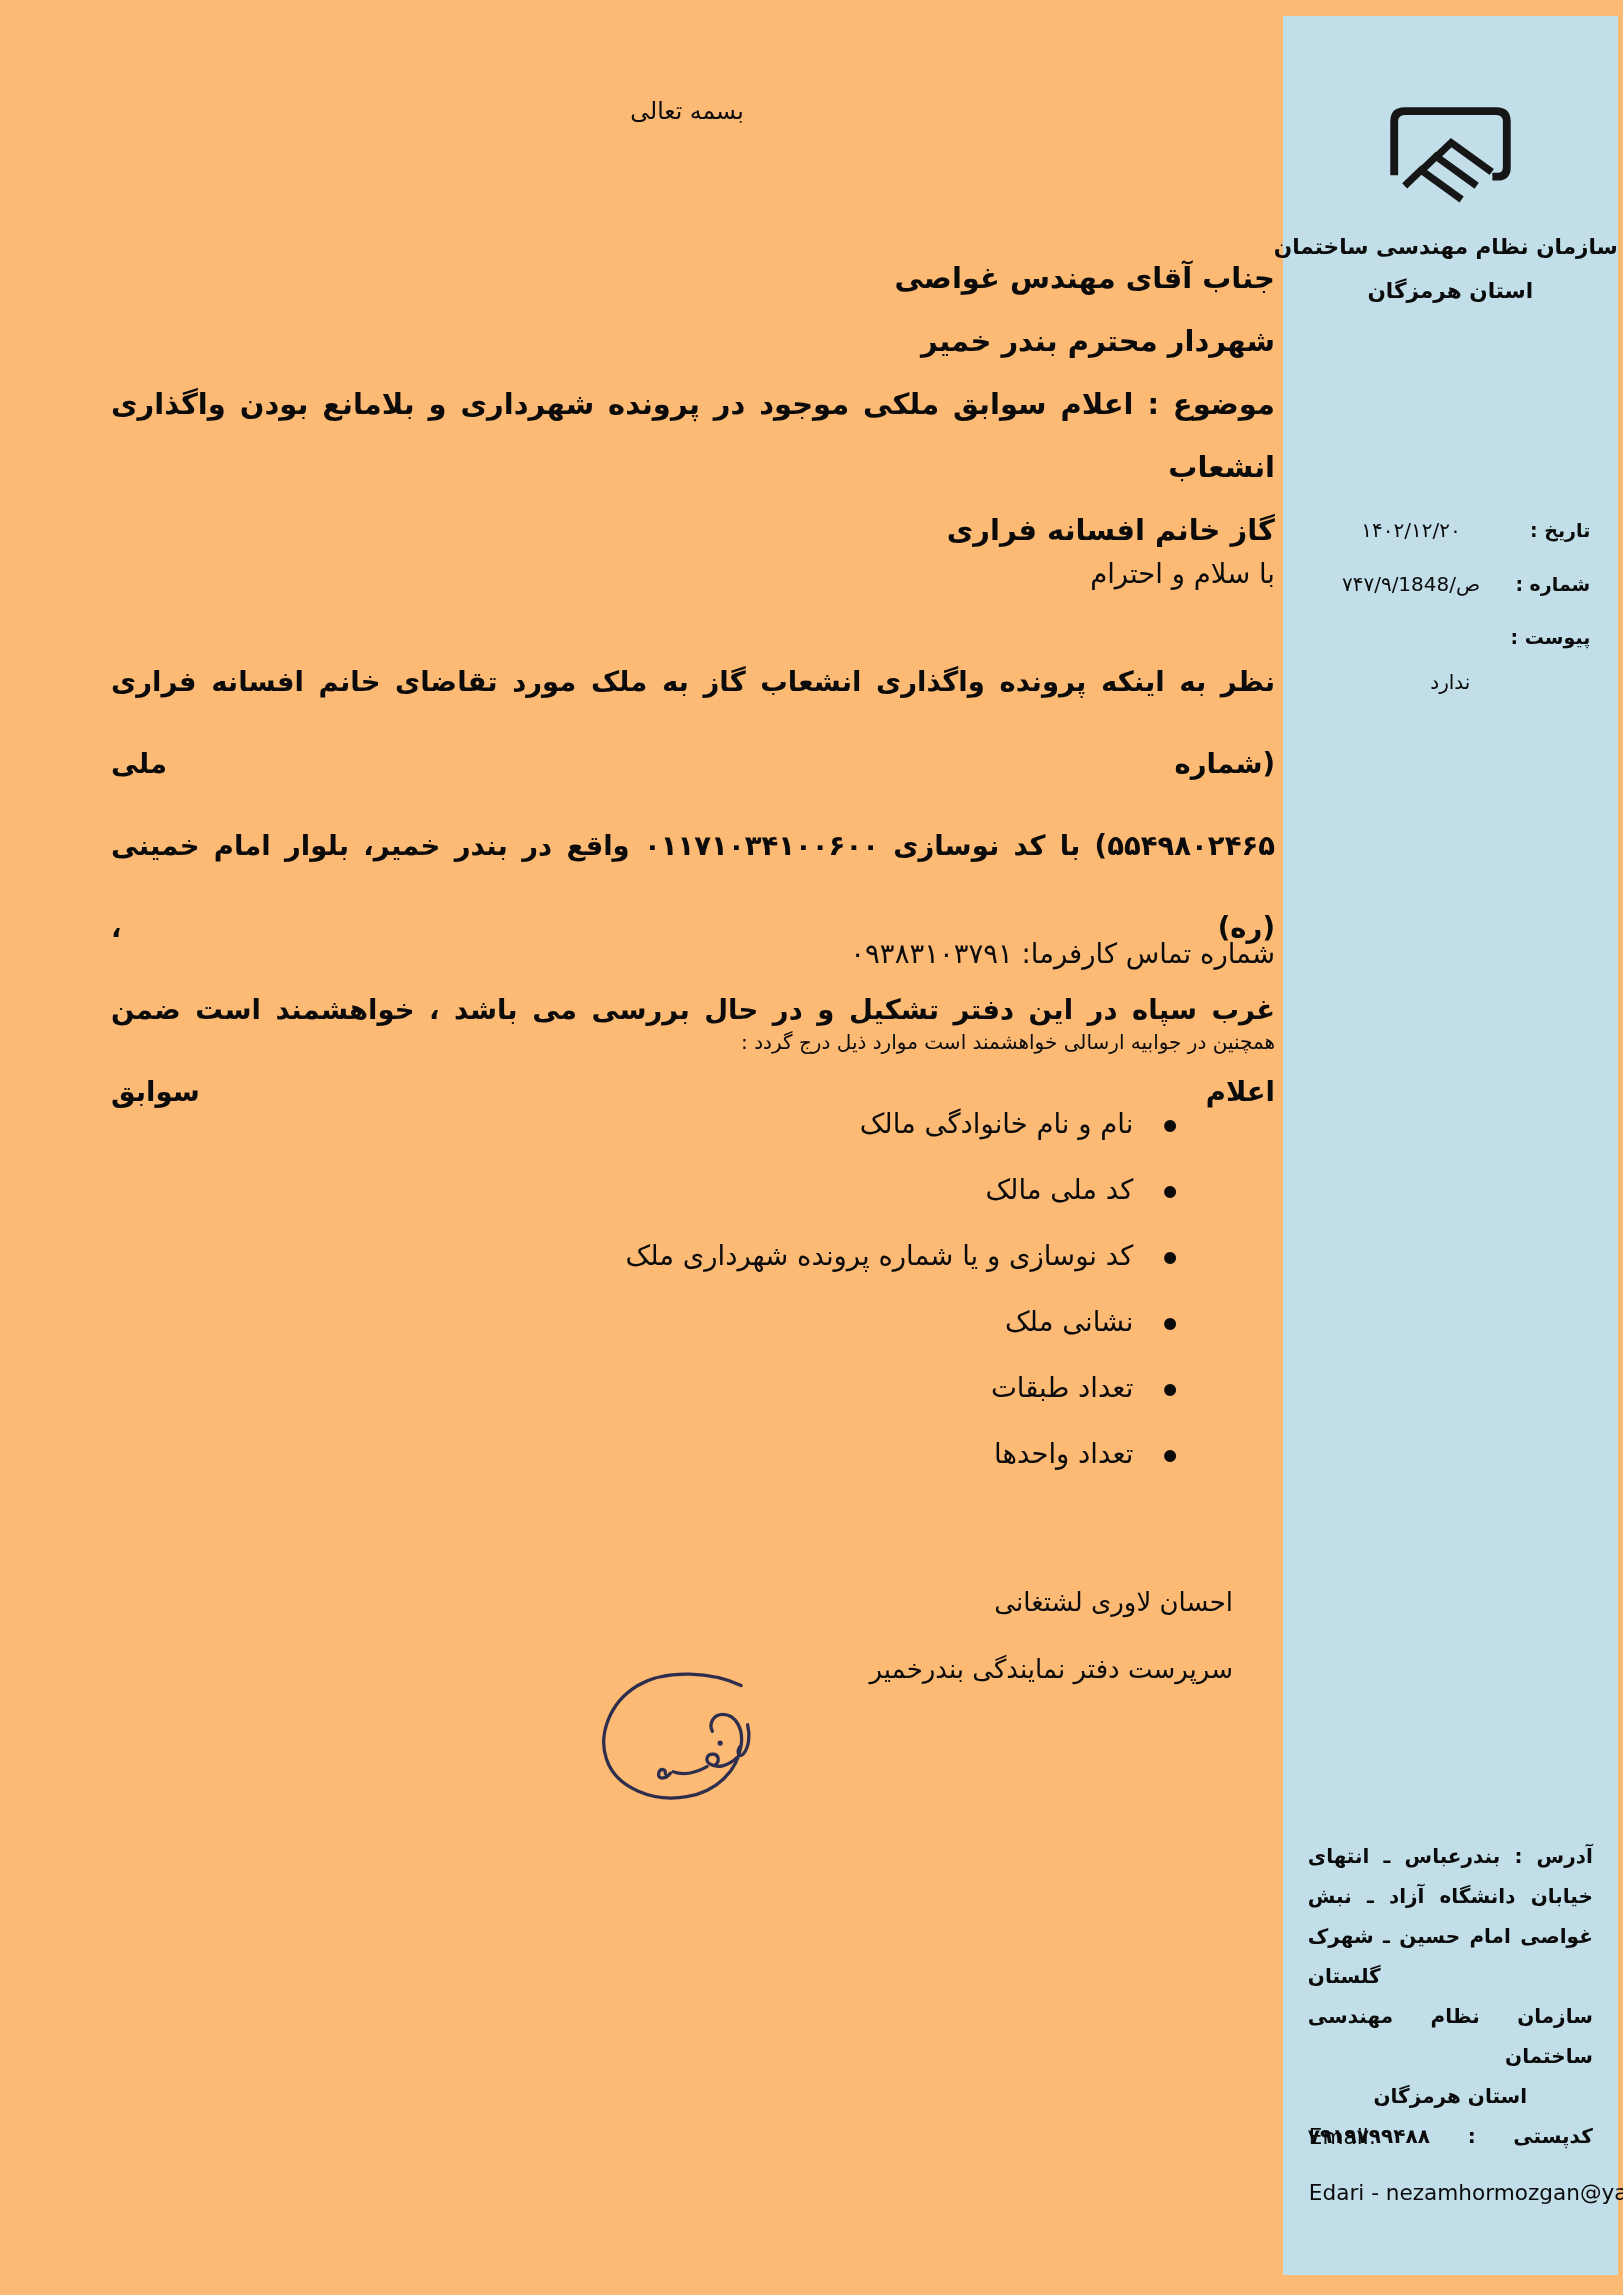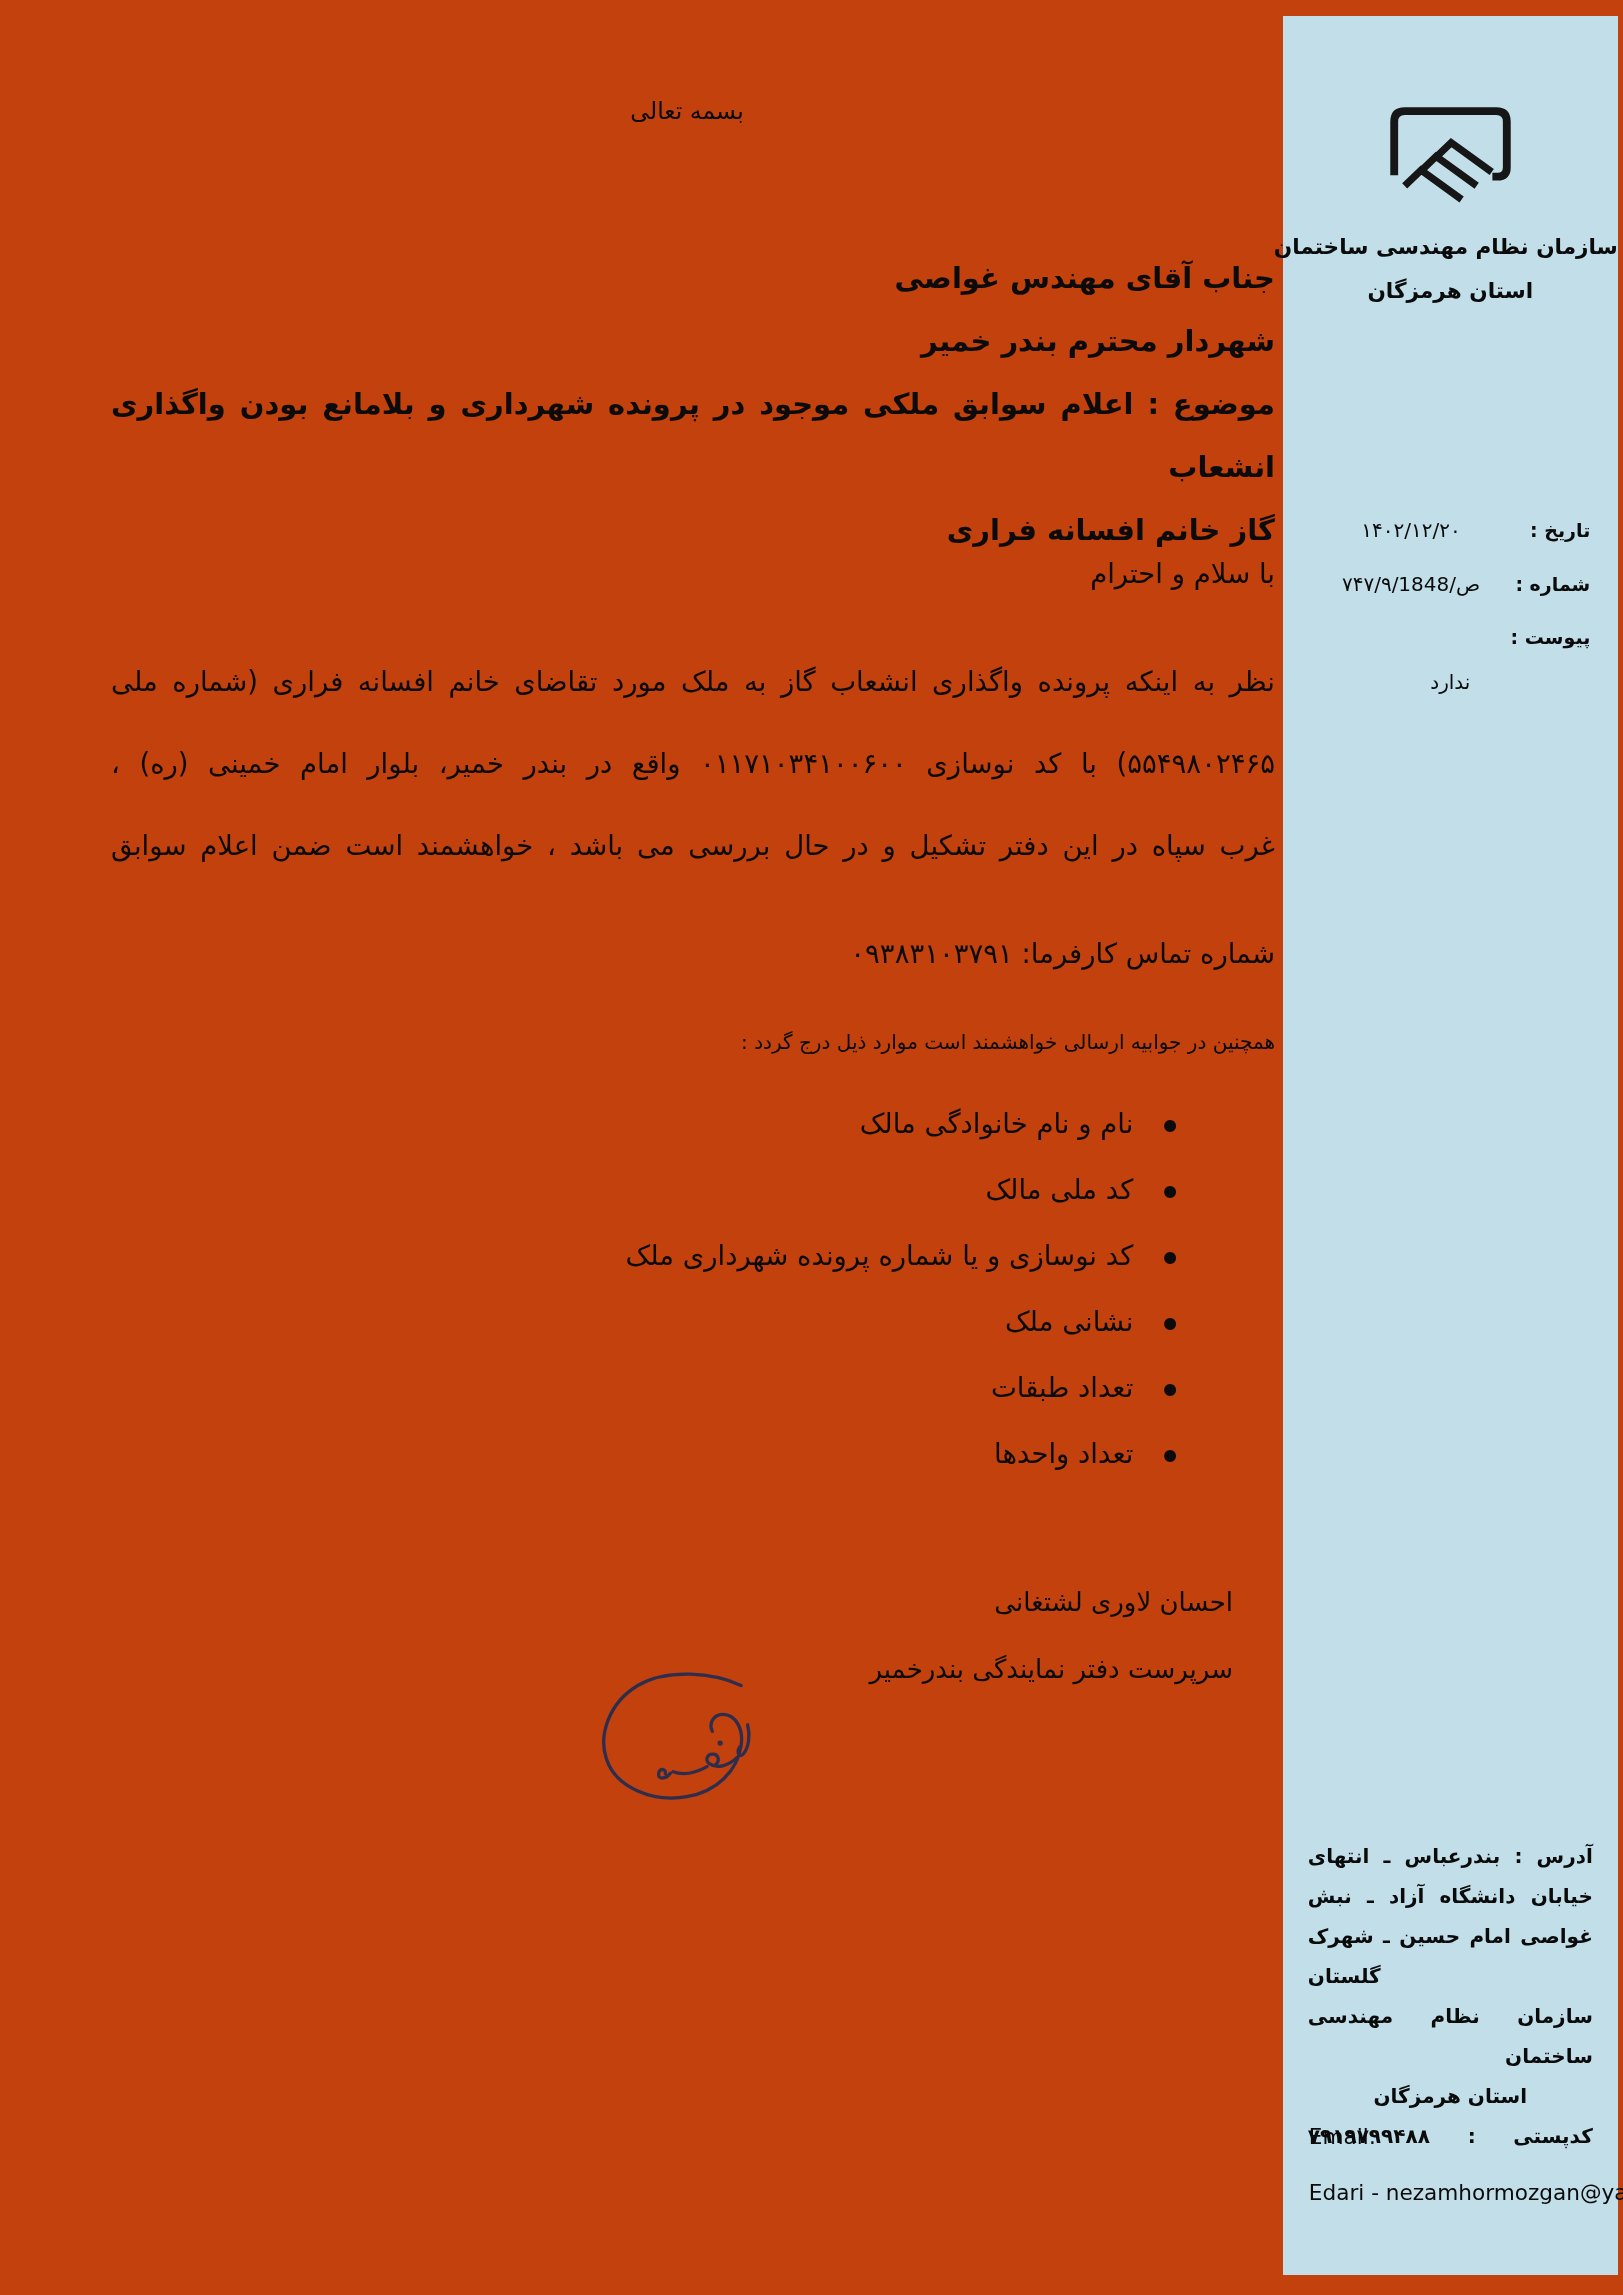--- a/index.html
+++ b/index.html
@@ -5,37 +5,37 @@
   :root{
     --sidebar-bg:#c2dfe9;
     --ink:#2d2d4d;
     --text:#0b0b0b;
   }
   *{box-sizing:border-box;}
   body{margin:0;background:#ffffff;}
   .page{
     position:relative;
     width:1623px;height:2295px;
-    background:#c2410c;
+    background:#fdba74;
     overflow:hidden;
     font-family:"DejaVu Sans", sans-serif;
     color:var(--text);
   }
 
   
   .main{position:absolute;left:111px;top:0;width:1164px;direction:rtl;}
   .basmala{
     position:absolute;left:393px;top:97px;width:366px;
     text-align:center;font-size:23.6px;white-space:nowrap;
   }
   .head-block{position:absolute;right:0;top:247px;width:1164px;}
   .head-line{font-weight:bold;font-size:29px;line-height:63px;text-align:right;white-space:nowrap;}
   .head-line.just{text-align:justify;text-align-last:justify;white-space:normal;}
   .salutation{position:absolute;right:0;top:557px;font-size:27.5px;white-space:nowrap;}
-  .body-block{position:absolute;right:0;top:640px;width:1164px;}
+  .body-block{position:absolute;right:0;top:640px;width:1164px;font-weight:bold;}
   .body-line{font-size:27.5px;line-height:82px;text-align:justify;text-align-last:justify;}
   .body-line.last{text-align:right;text-align-last:right;white-space:nowrap;}
   .phone-line{position:absolute;right:0;top:937px;font-size:27.5px;white-space:nowrap;}
   .request-line{position:absolute;right:0;top:1006px;font-size:20px;white-space:nowrap;margin-top:24px;}
   .bullet-list{position:absolute;right:98px;top:1091px;width:981px;}
   .bullet-item{font-size:27.5px;line-height:64px;text-align:right;white-space:nowrap;}
   .bullet-dot{display:inline-block;font-size:15.7px;vertical-align:middle;margin-left:30px;}
   .sign-block{position:absolute;left:180px;top:1569px;width:942px;margin-top:16px;}
   .signer-name{font-size:26px;line-height:34px;}
   .signer-title{font-size:26px;line-height:34px;margin-top:33px;}

